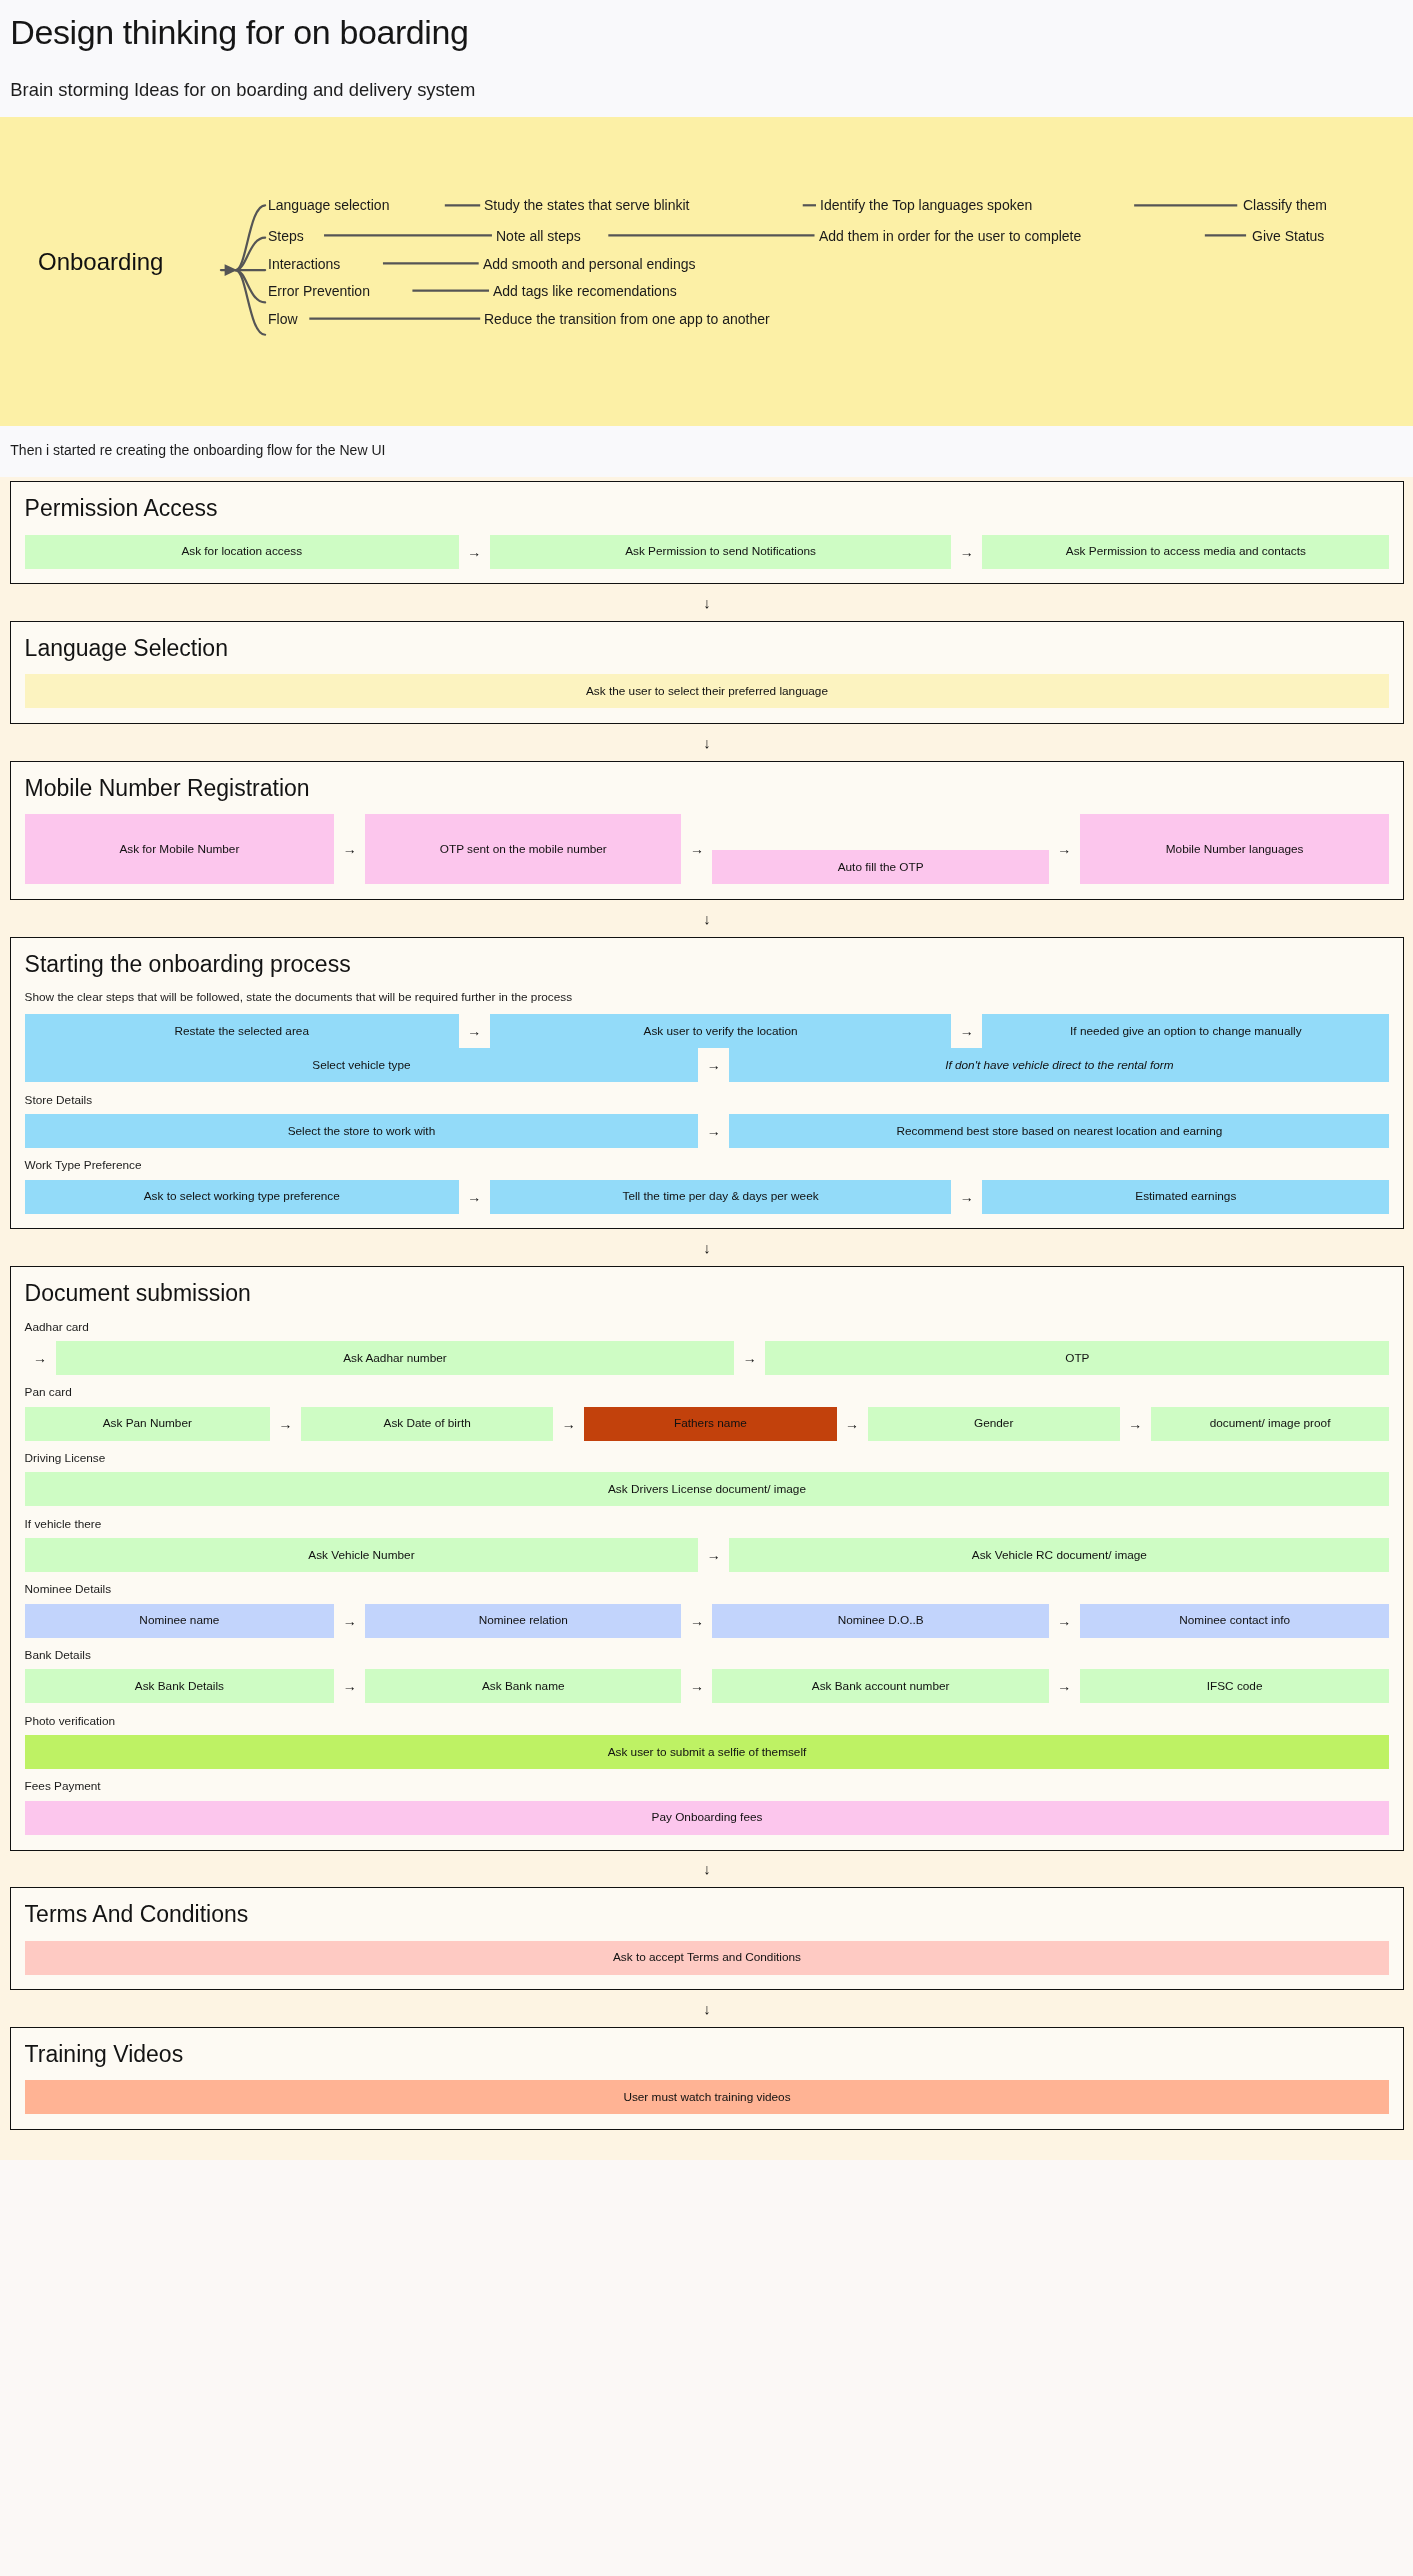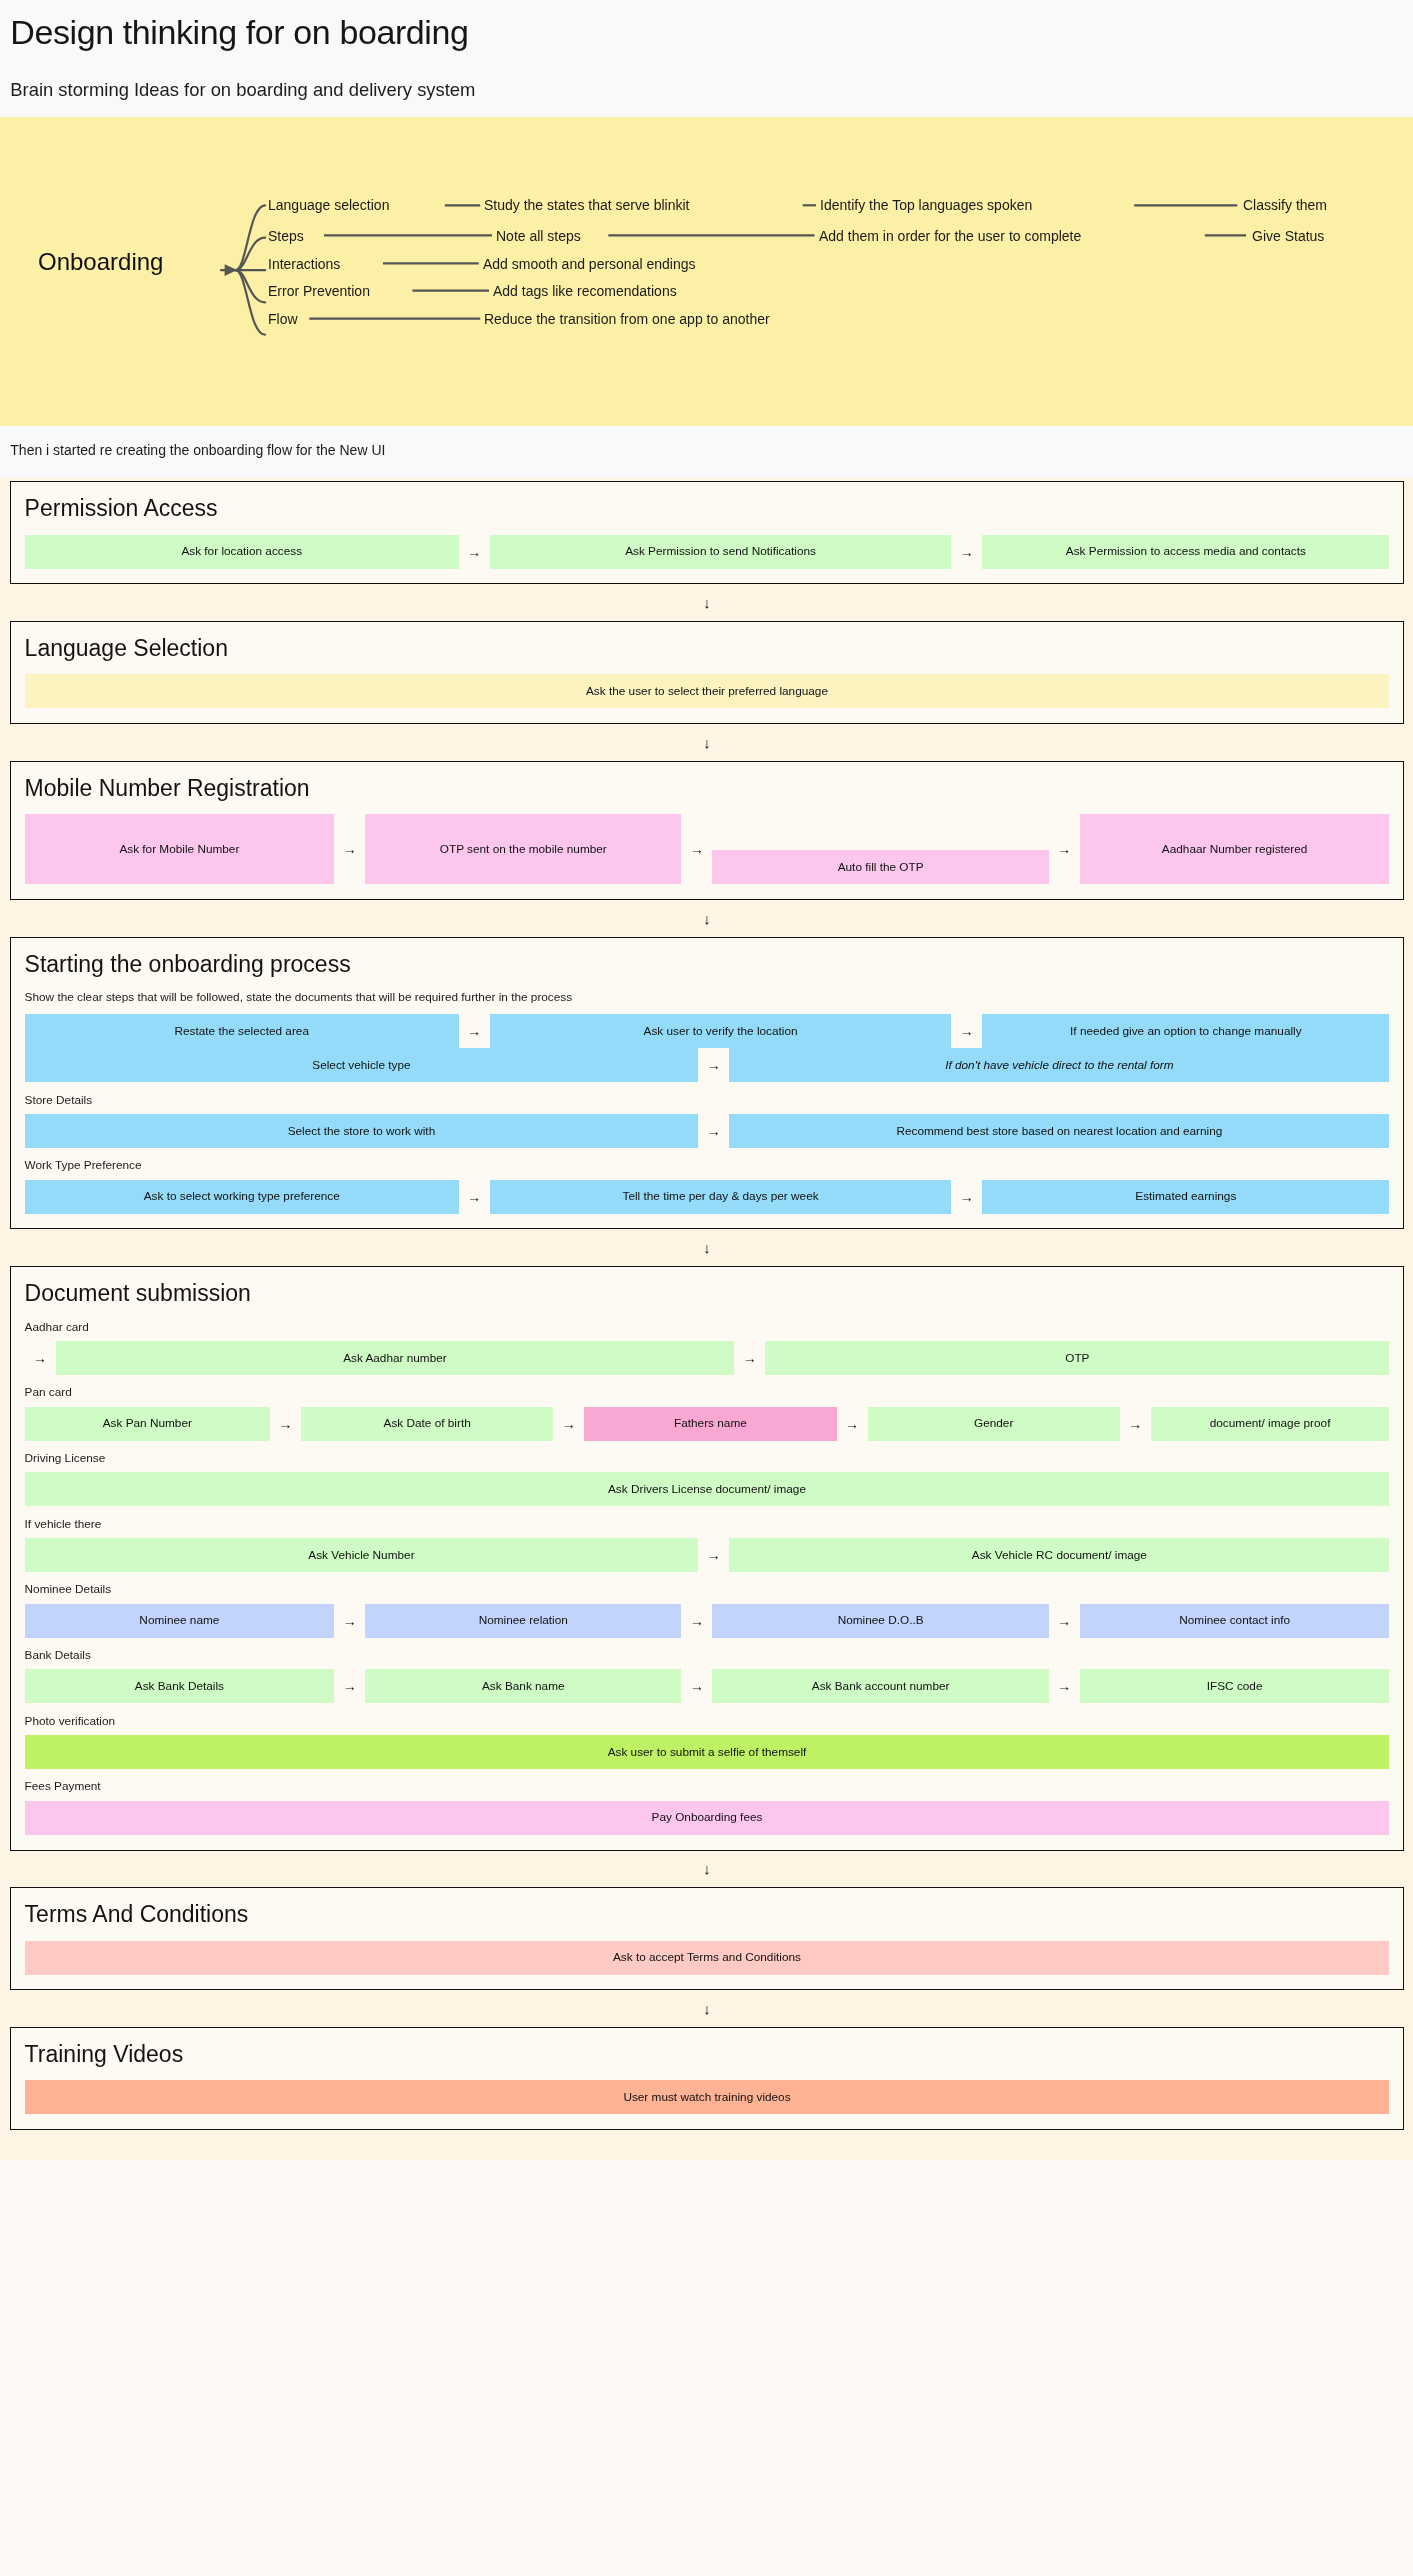--- a/index.html
+++ b/index.html
@@ -193,21 +193,21 @@
     <div class="down-arrow">↓</div>
     <div class="card">
       <div class="card-title">Mobile Number Registration</div>
       <div class="row">
         <div class="node" style="background: rgb(252, 198, 237); flex: 1 1 23%; width: 23%;">Ask for Mobile Number</div>
         <div class="arrow-h">→</div>
         <div class="node" style="background: rgb(252, 198, 237); flex: 1 1 23.5%; width: 23.5%;">OTP sent on the mobile number</div>
         <div class="arrow-h">→</div>
         <div class="node" style="background: rgb(252, 198, 237); flex: 1 1 25%; width: 25%; margin-top: 36px;">Auto fill the OTP</div>
         <div class="arrow-h">→</div>
-        <div class="node" style="background: rgb(252, 198, 237); flex: 1 1 23%; width: 23%;">Aadhaar Number registered</div>
+        <div class="node" style="background: rgb(252, 198, 237); flex: 1 1 23%; width: 23%;">Mobile Number languages</div>
       </div>
     </div>
     <div class="down-arrow">↓</div>
     <div class="card">
       <div class="card-title">Starting the onboarding process</div>
       <div class="card-desc">Show the clear steps that will be followed, state the documents that will be required further in the process</div>
       <div class="row">
         <div class="node" style="background: rgb(147, 219, 249); flex: 1 1 32%; width: 32%;">Restate the selected area</div>
         <div class="arrow-h">→</div>
         <div class="node" style="background: rgb(147, 219, 249); flex: 1 1 34%; width: 34%;">Ask user to verify the location</div>
@@ -243,21 +243,21 @@
         <div class="node" style="background: rgb(206, 252, 196); flex: 1 1 34%; width: 34%;">Ask Aadhar number</div>
         <div class="arrow-h">→</div>
         <div class="node" style="background: rgb(206, 252, 196); flex: 1 1 30%; width: 30%;">OTP</div>
       </div>
       <div class="sub-label">Pan card</div>
       <div class="row">
         <div class="node" style="background: rgb(206, 252, 196); flex: 1 1 18%; width: 18%;">Ask Pan Number</div>
         <div class="arrow-h">→</div>
         <div class="node" style="background: rgb(206, 252, 196); flex: 1 1 18.5%; width: 18.5%;">Ask Date of birth</div>
         <div class="arrow-h">→</div>
-        <div class="node" style="background: #f9a8d4; flex: 1 1 18.5%; width: 18.5%;">Fathers name</div>
+        <div class="node" style="background: #c2410c; flex: 1 1 18.5%; width: 18.5%;">Fathers name</div>
         <div class="arrow-h">→</div>
         <div class="node" style="background: rgb(206, 252, 196); flex: 1 1 18.5%; width: 18.5%;">Gender</div>
         <div class="arrow-h">→</div>
         <div class="node" style="background: rgb(206, 252, 196); flex: 1 1 17.5%; width: 17.5%;">document/ image proof</div>
       </div>
       <div class="sub-label">Driving License</div>
       <div class="row">
         <div class="node" style="background: rgb(206, 252, 196); flex: 1 1 100%; width: 100%;">Ask Drivers License  document/ image</div>
       </div>
       <div class="sub-label">If vehicle there</div>

